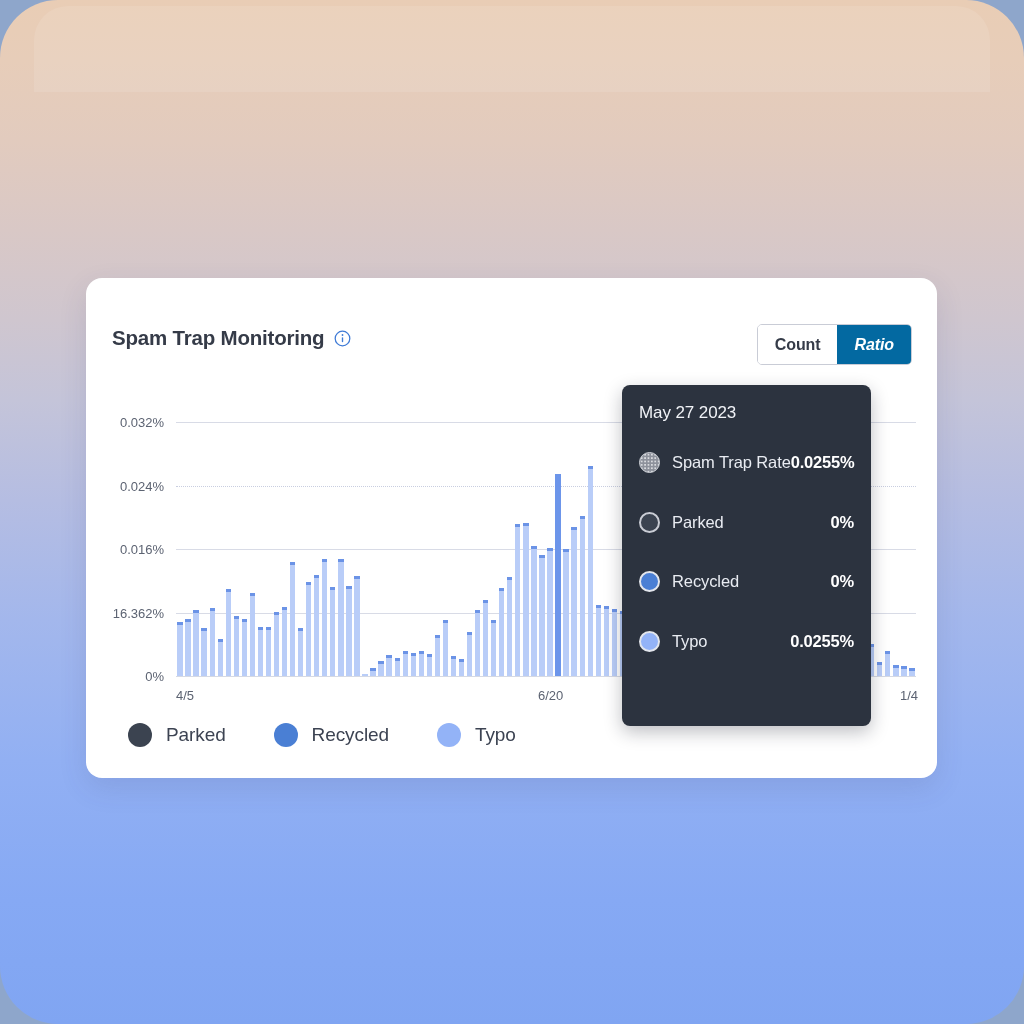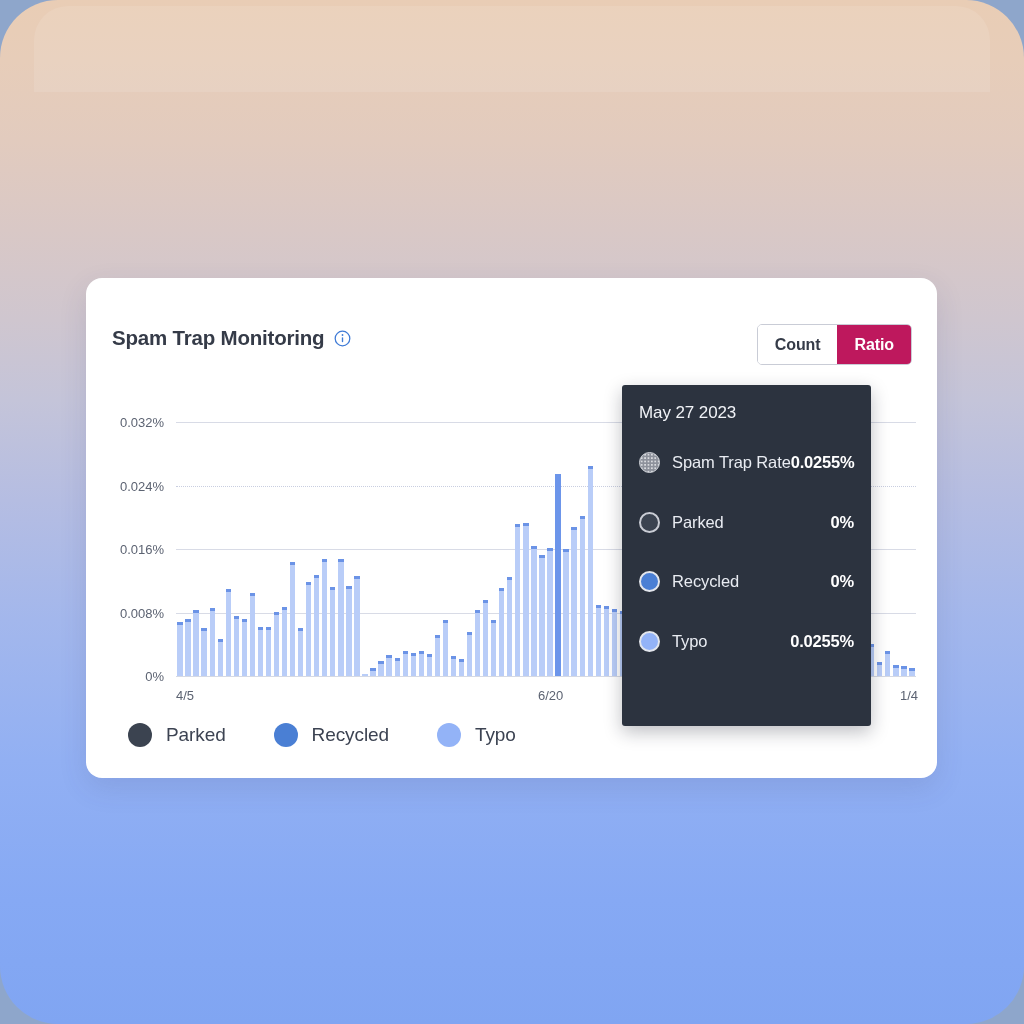--- a/index.html
+++ b/index.html
@@ -117,22 +117,23 @@
     font-weight: bold;
     letter-spacing: -0.1px;
     cursor: pointer;
     user-select: none;
   }
   .toggle-btn.off {
     background: #ffffff;
     color: #353b48;
   }
   .toggle-btn.on {
-    background: #be185d;
+    background: #0369a1;
     color: #ffffff;
+    font-style: italic;
   }
 
   
   #plot {
     position: absolute;
     left: 0;
     top: 0;
     width: 851px;
     height: 430px;
   }
@@ -221,21 +222,21 @@
   }
 
   
   #tooltip {
     position: absolute;
     left: 622px;
     top: 385px;
     width: 249px;
     height: 341px;
     background: #2c333f;
-    border-radius: 3px;
+    border-radius: 8px;
     box-shadow: 0 6px 18px rgba(20,25,40,0.28);
     color: #ffffff;
     overflow: hidden;
   }
   .tt-date {
     position: absolute;
     left: 17px;
     top: 18px;
     font-size: 17px;
     color: #f1f3f7;
@@ -304,21 +305,21 @@
       <div class="toggle">
         <div class="toggle-btn off">Count</div>
         <div class="toggle-btn on">Ratio</div>
       </div>
     </div>
 
     <div id="plot">
         <div class="gridline axis" style="top: 398px;"></div>
         <div class="ylabel" style="top: 398px; left: 0px; width: 78px;">0%</div>
         <div class="gridline" style="top: 334.5px;"></div>
-        <div class="ylabel" style="top: 334.5px; left: 0px; width: 78px;">0.008%</div>
+        <div class="ylabel" style="top: 334.5px; left: 0px; width: 78px;">16.362%</div>
         <div class="gridline" style="top: 271px;"></div>
         <div class="ylabel" style="top: 271px; left: 0px; width: 78px;">0.016%</div>
         <div class="gridline dotted" style="top: 207.5px;"></div>
         <div class="ylabel" style="top: 207.5px; left: 0px; width: 78px;">0.024%</div>
         <div class="gridline" style="top: 144px;"></div>
         <div class="ylabel" style="top: 144px; left: 0px; width: 78px;">0.032%</div>
         <div class="bars">
           <div class="bar" style="left: 1.36739px; width: 5.3087px; height: 53.975px; bottom: 32px;">
             <div class="cap"></div>
           </div>

